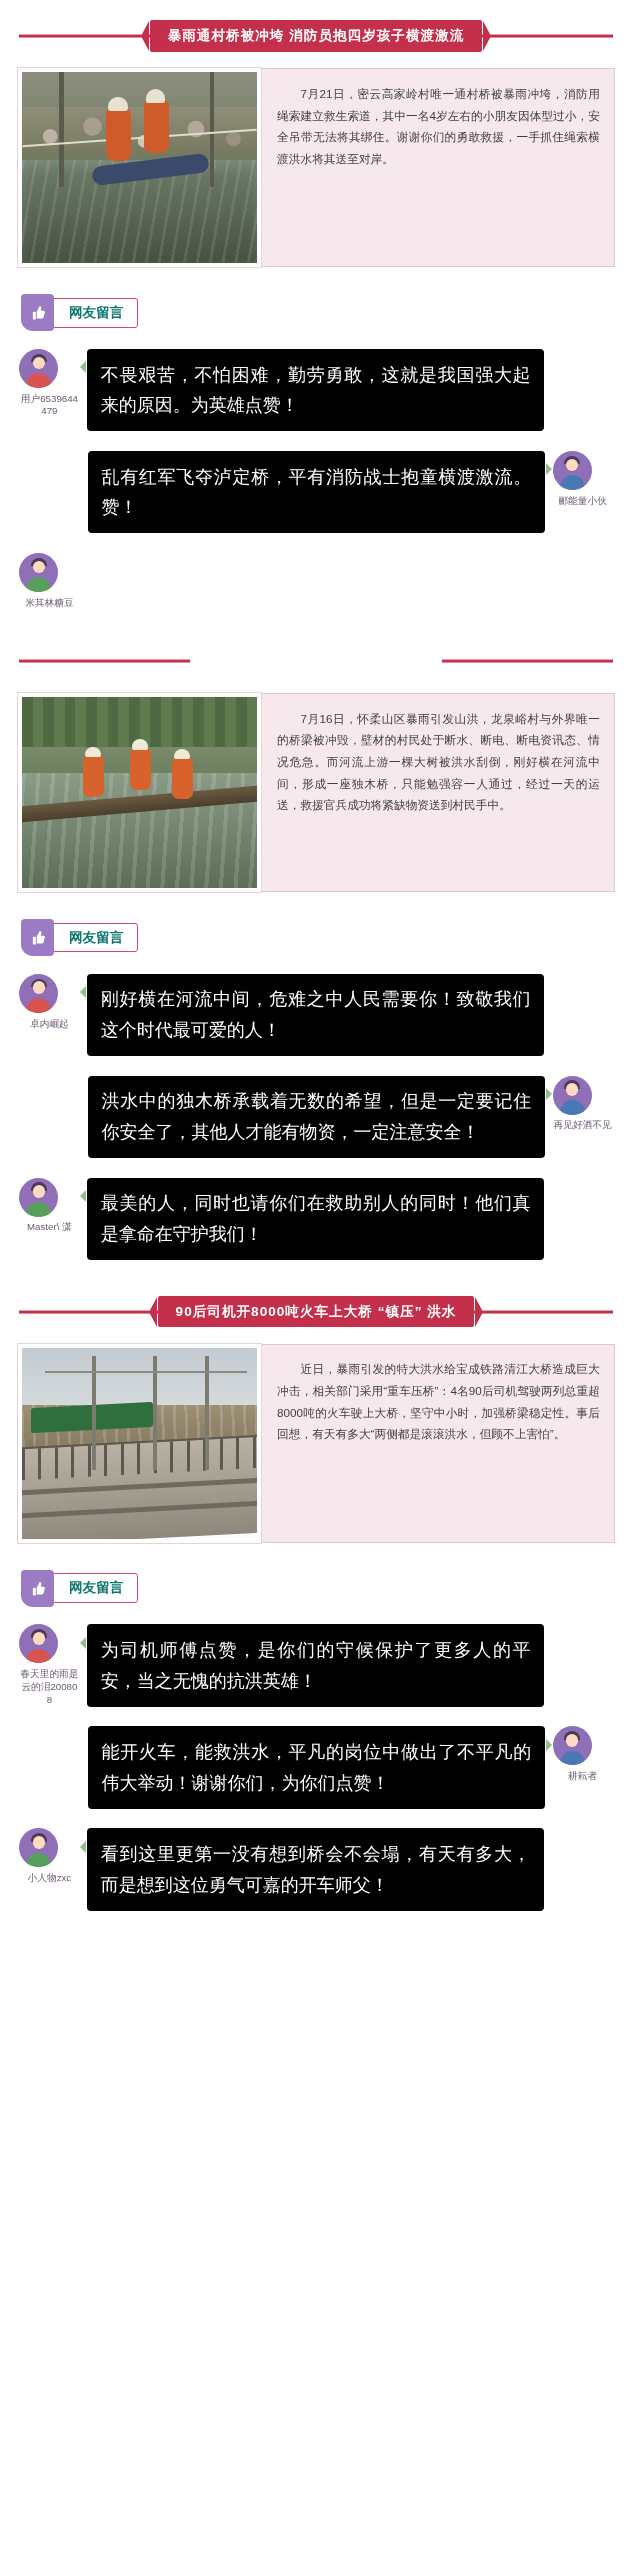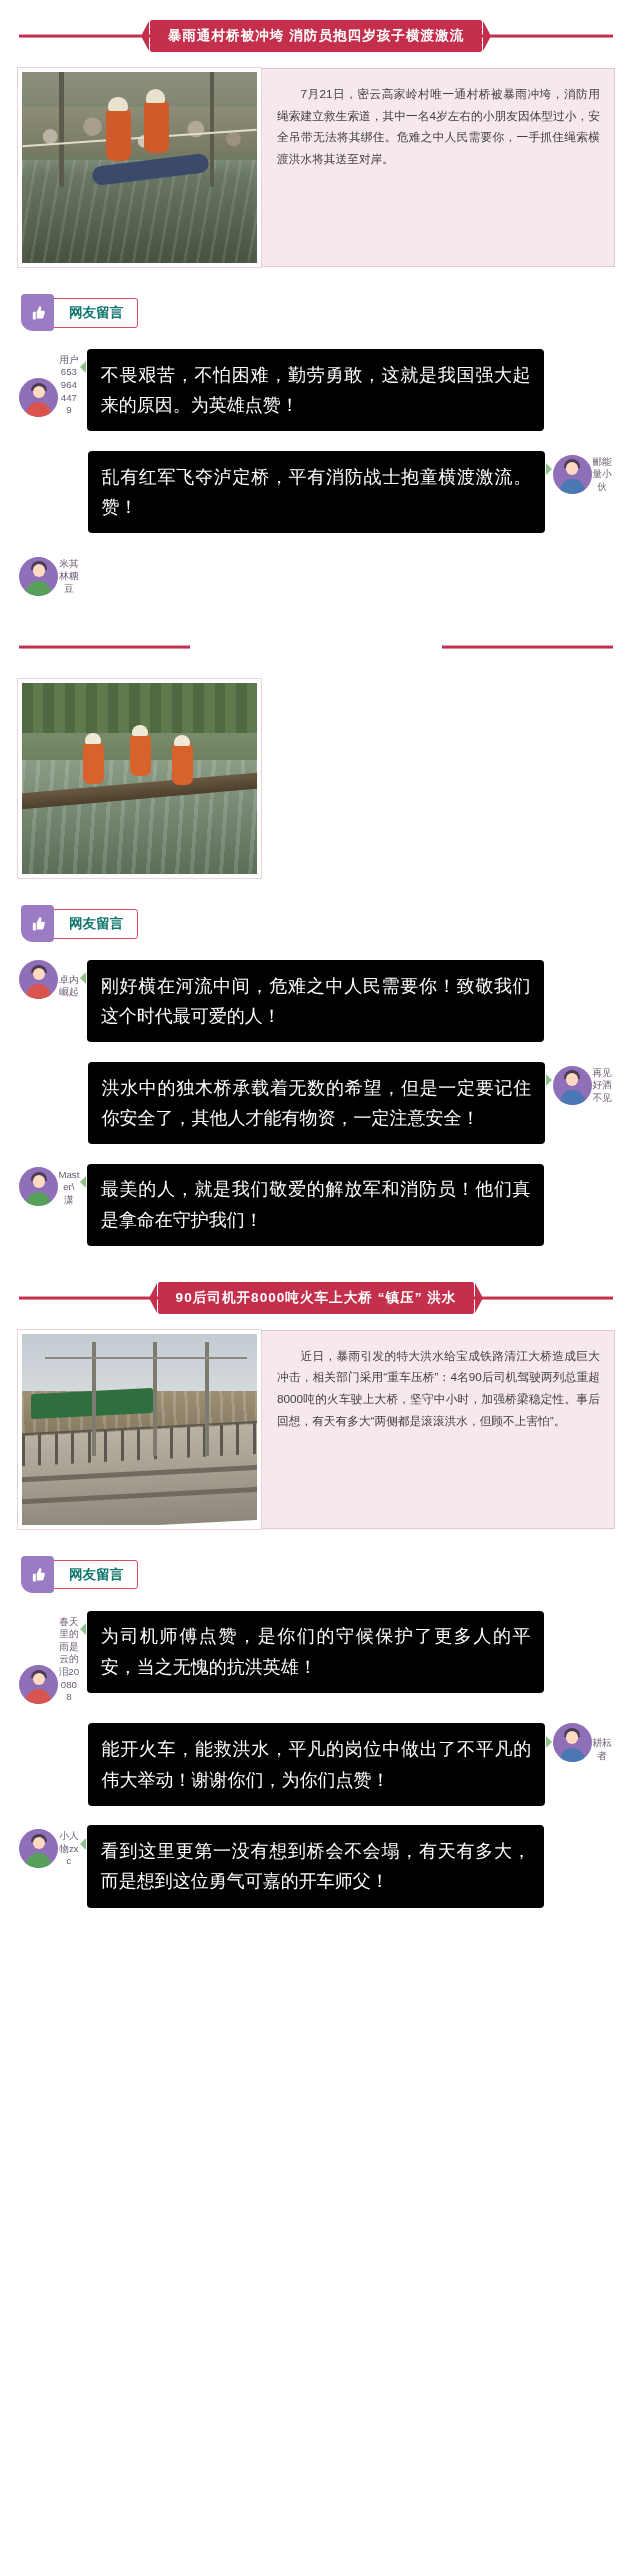--- a/index.html
+++ b/index.html
@@ -143,22 +143,22 @@
   .comment {
     display: flex;
     align-items: flex-start;
     margin: 0 19.4px 19.4px 19.4px;
   }
   .comment.right { flex-direction: row-reverse; }
   .avatar-col {
     width: 60px;
     flex: 0 0 60px;
     display: flex;
-    flex-direction: row;
-    align-items: flex-end;
+    flex-direction: column;
+    align-items: flex-start;
   }
   .avatar {
     width: 39px;
     height: 39px;
     border-radius: 50%;
     background: #8e6fb8;
     position: relative;
     overflow: hidden;
     flex: 0 0 39px;
   }
@@ -326,21 +326,21 @@
             <div class="rope"></div>
             <div class="fireman f1"></div>
             <div class="helmet h1"></div>
             <div class="fireman f2"></div>
             <div class="helmet h2"></div>
             <div class="victim"></div>
           </div>
         </div>
       </div>
       <div class="text-card">
-        <p>7月21日，密云高家岭村唯一通村桥被暴雨冲垮，消防用绳索建立救生索道，其中一名4岁左右的小朋友因体型过小，安全吊带无法将其绑住。危难之中人民需要你，一手抓住绳索横渡洪水将其送至对岸。</p>
+        <p>7月21日，密云高家岭村唯一通村桥被暴雨冲垮，消防用绳索建立救生索道，其中一名4岁左右的小朋友因体型过小，安全吊带无法将其绑住。谢谢你们的勇敢救援，一手抓住绳索横渡洪水将其送至对岸。</p>
       </div>
     </div>
 
     <div class="comments-header">
       <div class="thumb-badge">
         <svg width="19.4" height="19.4" viewBox="0 0 20 20" aria-hidden="true">
           <path d="M6 9h2v8H6a1 1 0 0 1-1-1v-6a1 1 0 0 1 1-1z" fill="#ffffff"></path>
           <path d="M9 9l3-6c1.6 0 2 1.2 1.7 2.4L13.2 8H16a1.4 1.4 0 0 1 1.35 1.8l-1.3 5A1.6 1.6 0 0 1 14.5 16H9V9z" fill="#ffffff"></path>
         </svg>
       </div>
@@ -400,20 +400,23 @@
             <div class="trunk"></div>
             <div class="rescuer r1"></div>
               <div class="cap c1"></div>
             <div class="rescuer r2"></div>
               <div class="cap c2"></div>
             <div class="rescuer r3"></div>
               <div class="cap c3"></div>
           </div>
         </div>
       </div>
+      <div class="text-card">
+        <p>7月16日，怀柔山区暴雨引发山洪，龙泉峪村与外界唯一的桥梁被冲毁，壁材的村民处于断水、断电、断电资讯态、情况危急。而河流上游一棵大树被洪水刮倒，刚好横在河流中间，形成一座独木桥，只能勉强容一人通过，经过一天的运送，救援官兵成功将紧缺物资送到村民手中。</p>
+      </div>
     </div>
 
     <div class="comments-header">
       <div class="thumb-badge">
         <svg width="19.4" height="19.4" viewBox="0 0 20 20" aria-hidden="true">
           <path d="M6 9h2v8H6a1 1 0 0 1-1-1v-6a1 1 0 0 1 1-1z" fill="#ffffff"></path>
           <path d="M9 9l3-6c1.6 0 2 1.2 1.7 2.4L13.2 8H16a1.4 1.4 0 0 1 1.35 1.8l-1.3 5A1.6 1.6 0 0 1 14.5 16H9V9z" fill="#ffffff"></path>
         </svg>
       </div>
       <div class="comments-label">网友留言</div>
@@ -445,21 +448,21 @@
 
     <div class="comment left">
       <div class="avatar-col">
         <div class="avatar">
           <div class="hair"></div>
             <div class="head"></div>
             <div class="body green"></div>
         </div>
         <div class="avatar-name">Master\ 潇</div>
       </div>
-      <div class="bubble">最美的人，就是我们敬爱的解放军和消防员！他们真是拿命在守护我们！</div>
+      <div class="bubble">最美的人，同时也请你们在救助别人的同时！他们真是拿命在守护我们！</div>
     </div>
   </div>
 
   <div class="section">
 
     <div class="section-header">
       <div class="bar-left"></div>
       <div class="bar-right"></div>
       <div class="title-plate">90后司机开8000吨火车上大桥 “镇压” 洪水</div>
     </div>

